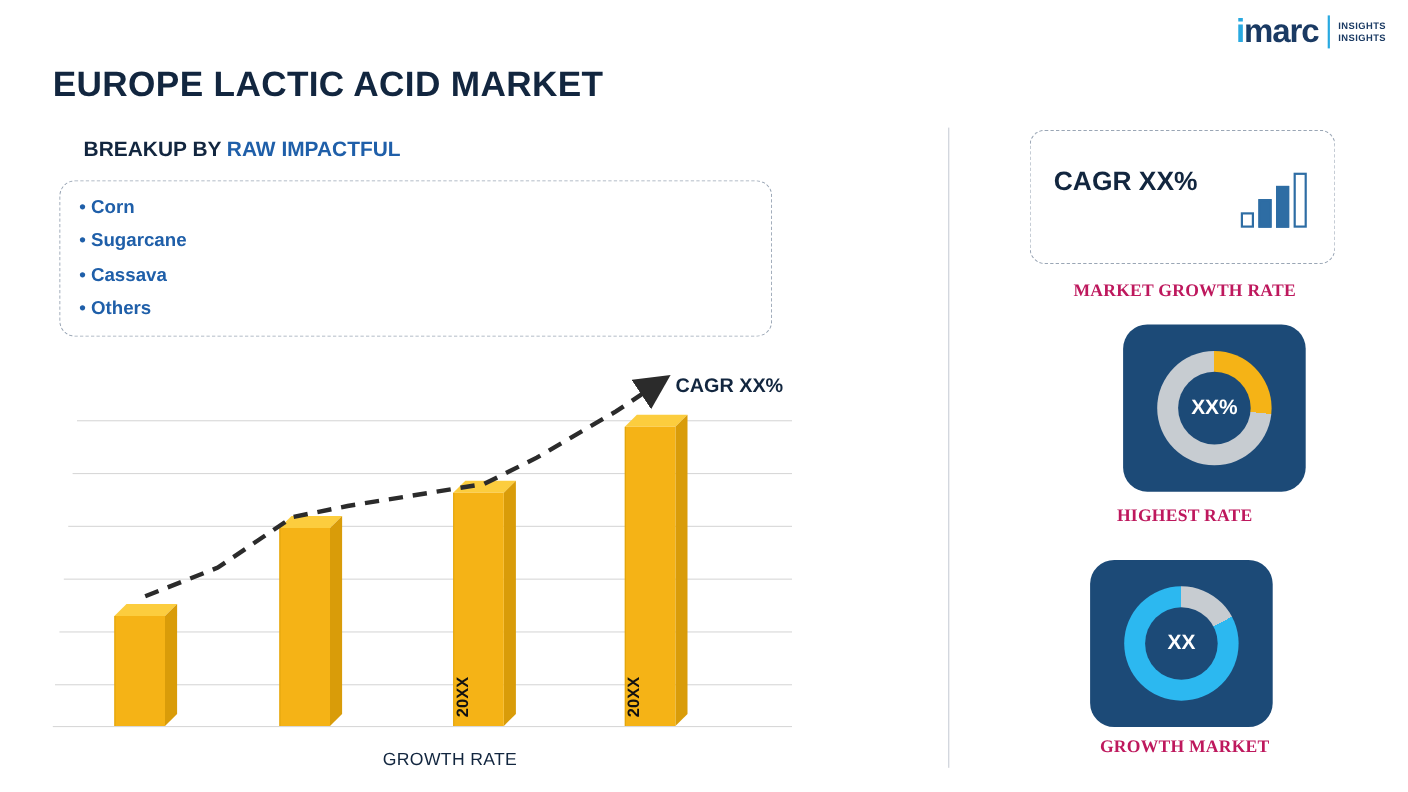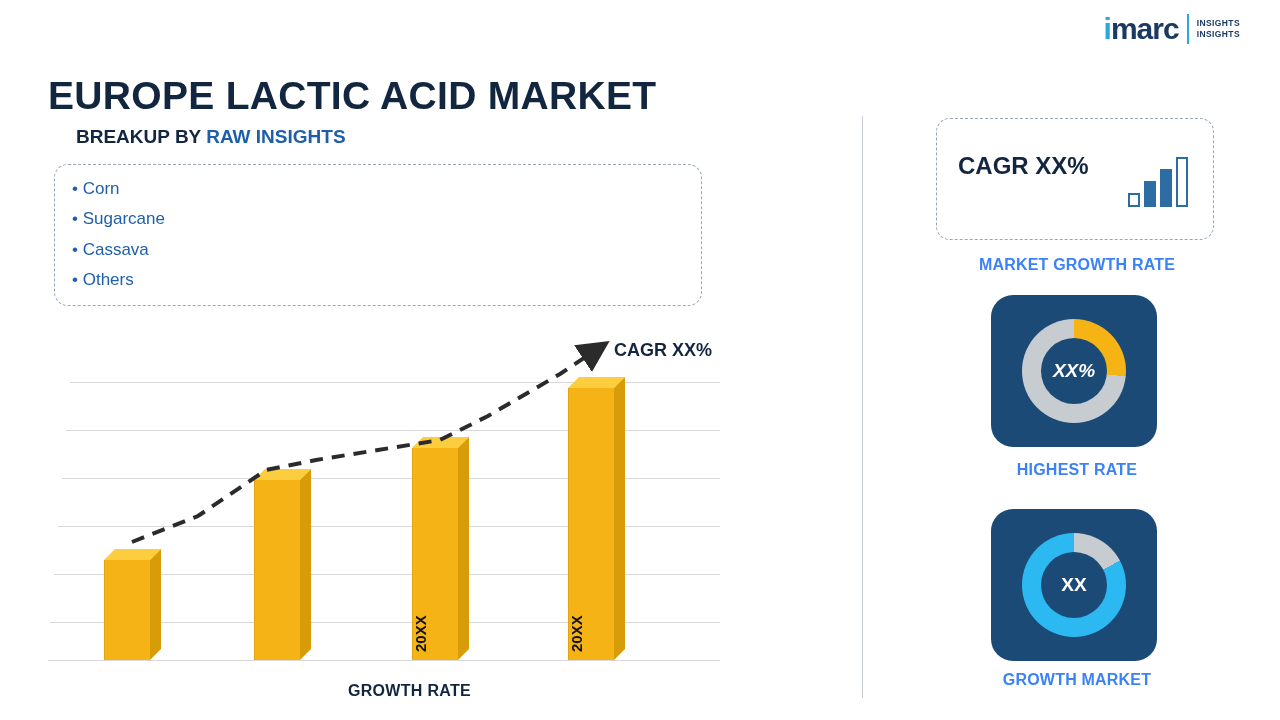--- a/index.html
+++ b/index.html
@@ -7,54 +7,53 @@
   body {
     width:1280px; height:720px;
     font-family:"Liberation Sans", sans-serif;
     background:#ffffff;
     position:relative;
     overflow:hidden;
     color:#1b1b1b;
   }
   
   .logo {
-    position:absolute; top:14px; right:40px;
+    position:absolute; top:14px; right:20px;
     display:flex; align-items:center; gap:8px;
   }
   .logo-word {
     font-size:30px; font-weight:bold; letter-spacing:-1px;
     color:#1a3a63; line-height:1;
   }
   .logo-word .i-dot { color:#29a9e0; }
   .logo-sep { width:2px; height:30px; background:#29a9e0; }
   .logo-tag {
     font-size:8.5px; font-weight:bold; color:#1a3a63;
     line-height:1.3; letter-spacing:.4px;
   }
   
   .page-title {
     position:absolute; left:48px; top:58px;
-    font-size:39px; font-weight:bold; letter-spacing:.3px;
+    font-size:32px; font-weight:bold; letter-spacing:.3px;
     color:#12263f;
-    margin-top:16px;
   }
   
   .breakup-head {
     position:absolute; left:76px; top:126px;
     font-size:19px; font-weight:bold; color:#12263f;
   }
   .breakup-head .hl { color:#1f5fa9; }
   .breakup-box {
     position:absolute; left:54px; top:164px;
     width:648px; height:142px;
     border:1.3px dashed #9aa6b5; border-radius:14px;
   }
   .breakup-list {
     position:absolute; left:72px; top:174px;
-    font-size:17px; font-weight:normal; color:#1f5fa9;
+    font-size:17px; font-weight:bold; color:#1f5fa9;
     line-height:30.4px;
   }
   .breakup-list div::before { content:"• "; }
   
   .v-divider {
     position:absolute; left:862px; top:116px;
     width:1px; height:582px; background:#c9ced6;
   }
   
   .chart {
@@ -83,21 +82,21 @@
   }
   .bar-label {
     position:absolute; left:0; width:46px;
     font-size:15px; font-weight:bold; color:#111;
     writing-mode:vertical-rl; text-orientation:mixed;
     transform:rotate(180deg);
     text-align:left;
   }
   .axis-label {
     position:absolute; left:300px; top:352px;
-    font-size:16px; font-weight:bold; color:#12263f;
+    font-size:16px; font-weight:normal; color:#12263f;
     letter-spacing:.3px;
     text-align:center;
   }
   .cagr-chart-label {
     position:absolute; left:566px; top:10px;
     font-size:18px; font-weight:bold; color:#12263f;
   }
   
   .growth-box {
     position:absolute; left:936px; top:118px;
@@ -111,22 +110,23 @@
   }
   .growth-bars {
     position:absolute; left:1128px; top:155px;
     width:64px; height:52px;
     display:flex; align-items:flex-end; gap:4px;
   }
   .gb { border:2px solid #2e6da4; background:#fff; width:12px; }
   .gb.solid { background:#2e6da4; }
   .caption {
     position:absolute; width:300px; text-align:center;
-    font-size:16px; font-weight:bold; color:#3b82f6;
+    font-size:16px; font-weight:bold; color:#be185d;
     letter-spacing:.2px;
+    font-family:Liberation Serif, serif;
   }
   .tile {
     position:absolute; width:166px; height:152px;
     background:#1c4a77; border-radius:22px;
     display:flex; align-items:center; justify-content:center;
   }
   .donut {
     width:104px; height:104px; border-radius:50%;
     display:flex; align-items:center; justify-content:center;
     position:relative;
@@ -149,21 +149,21 @@
   <div class="logo-sep"></div>
   <div class="logo-tag">
     <div>INSIGHTS</div>
     <div>INSIGHTS</div>
   </div>
 </div>
 
 <div class="page-title">EUROPE LACTIC ACID MARKET</div>
 
 <div class="breakup-head">
-  <span>BREAKUP BY </span><span class="hl">RAW INSIGHTS</span>
+  <span>BREAKUP BY </span><span class="hl">RAW IMPACTFUL</span>
 </div>
 <div class="breakup-box"></div>
 <div class="breakup-list">
   <div>Corn</div>
   <div>Sugarcane</div>
   <div>Cassava</div>
   <div>Others</div>
 </div>
 
 <div class="v-divider"></div>
@@ -224,21 +224,21 @@
   <div>CAGR XX%</div>
 </div>
 <div class="growth-bars">
   <div class="gb" style="height:14px;"></div>
   <div class="gb solid" style="height:26px;"></div>
   <div class="gb solid" style="height:38px;"></div>
   <div class="gb" style="height:50px;"></div>
 </div>
 <div class="caption" style="left:927px; top:256px;">MARKET GROWTH RATE</div>
 
-<div class="tile" style="left:991px; top:295px;font-style:italic;">
+<div class="tile" style="left:1021px; top:295px;">
   <div class="donut" style="background:conic-gradient(#f5b316 0deg 96deg, #c7ccd1 96deg 360deg);">
     <span class="donut-text">XX%</span>
   </div>
 </div>
 <div class="caption" style="left:927px; top:461px;">HIGHEST RATE</div>
 
 <div class="tile" style="left:991px; top:509px;">
   <div class="donut" style="background:conic-gradient(#c7ccd1 0deg 62deg, #2cb8f0 62deg 360deg);">
     <span class="donut-text">XX</span>
   </div>

